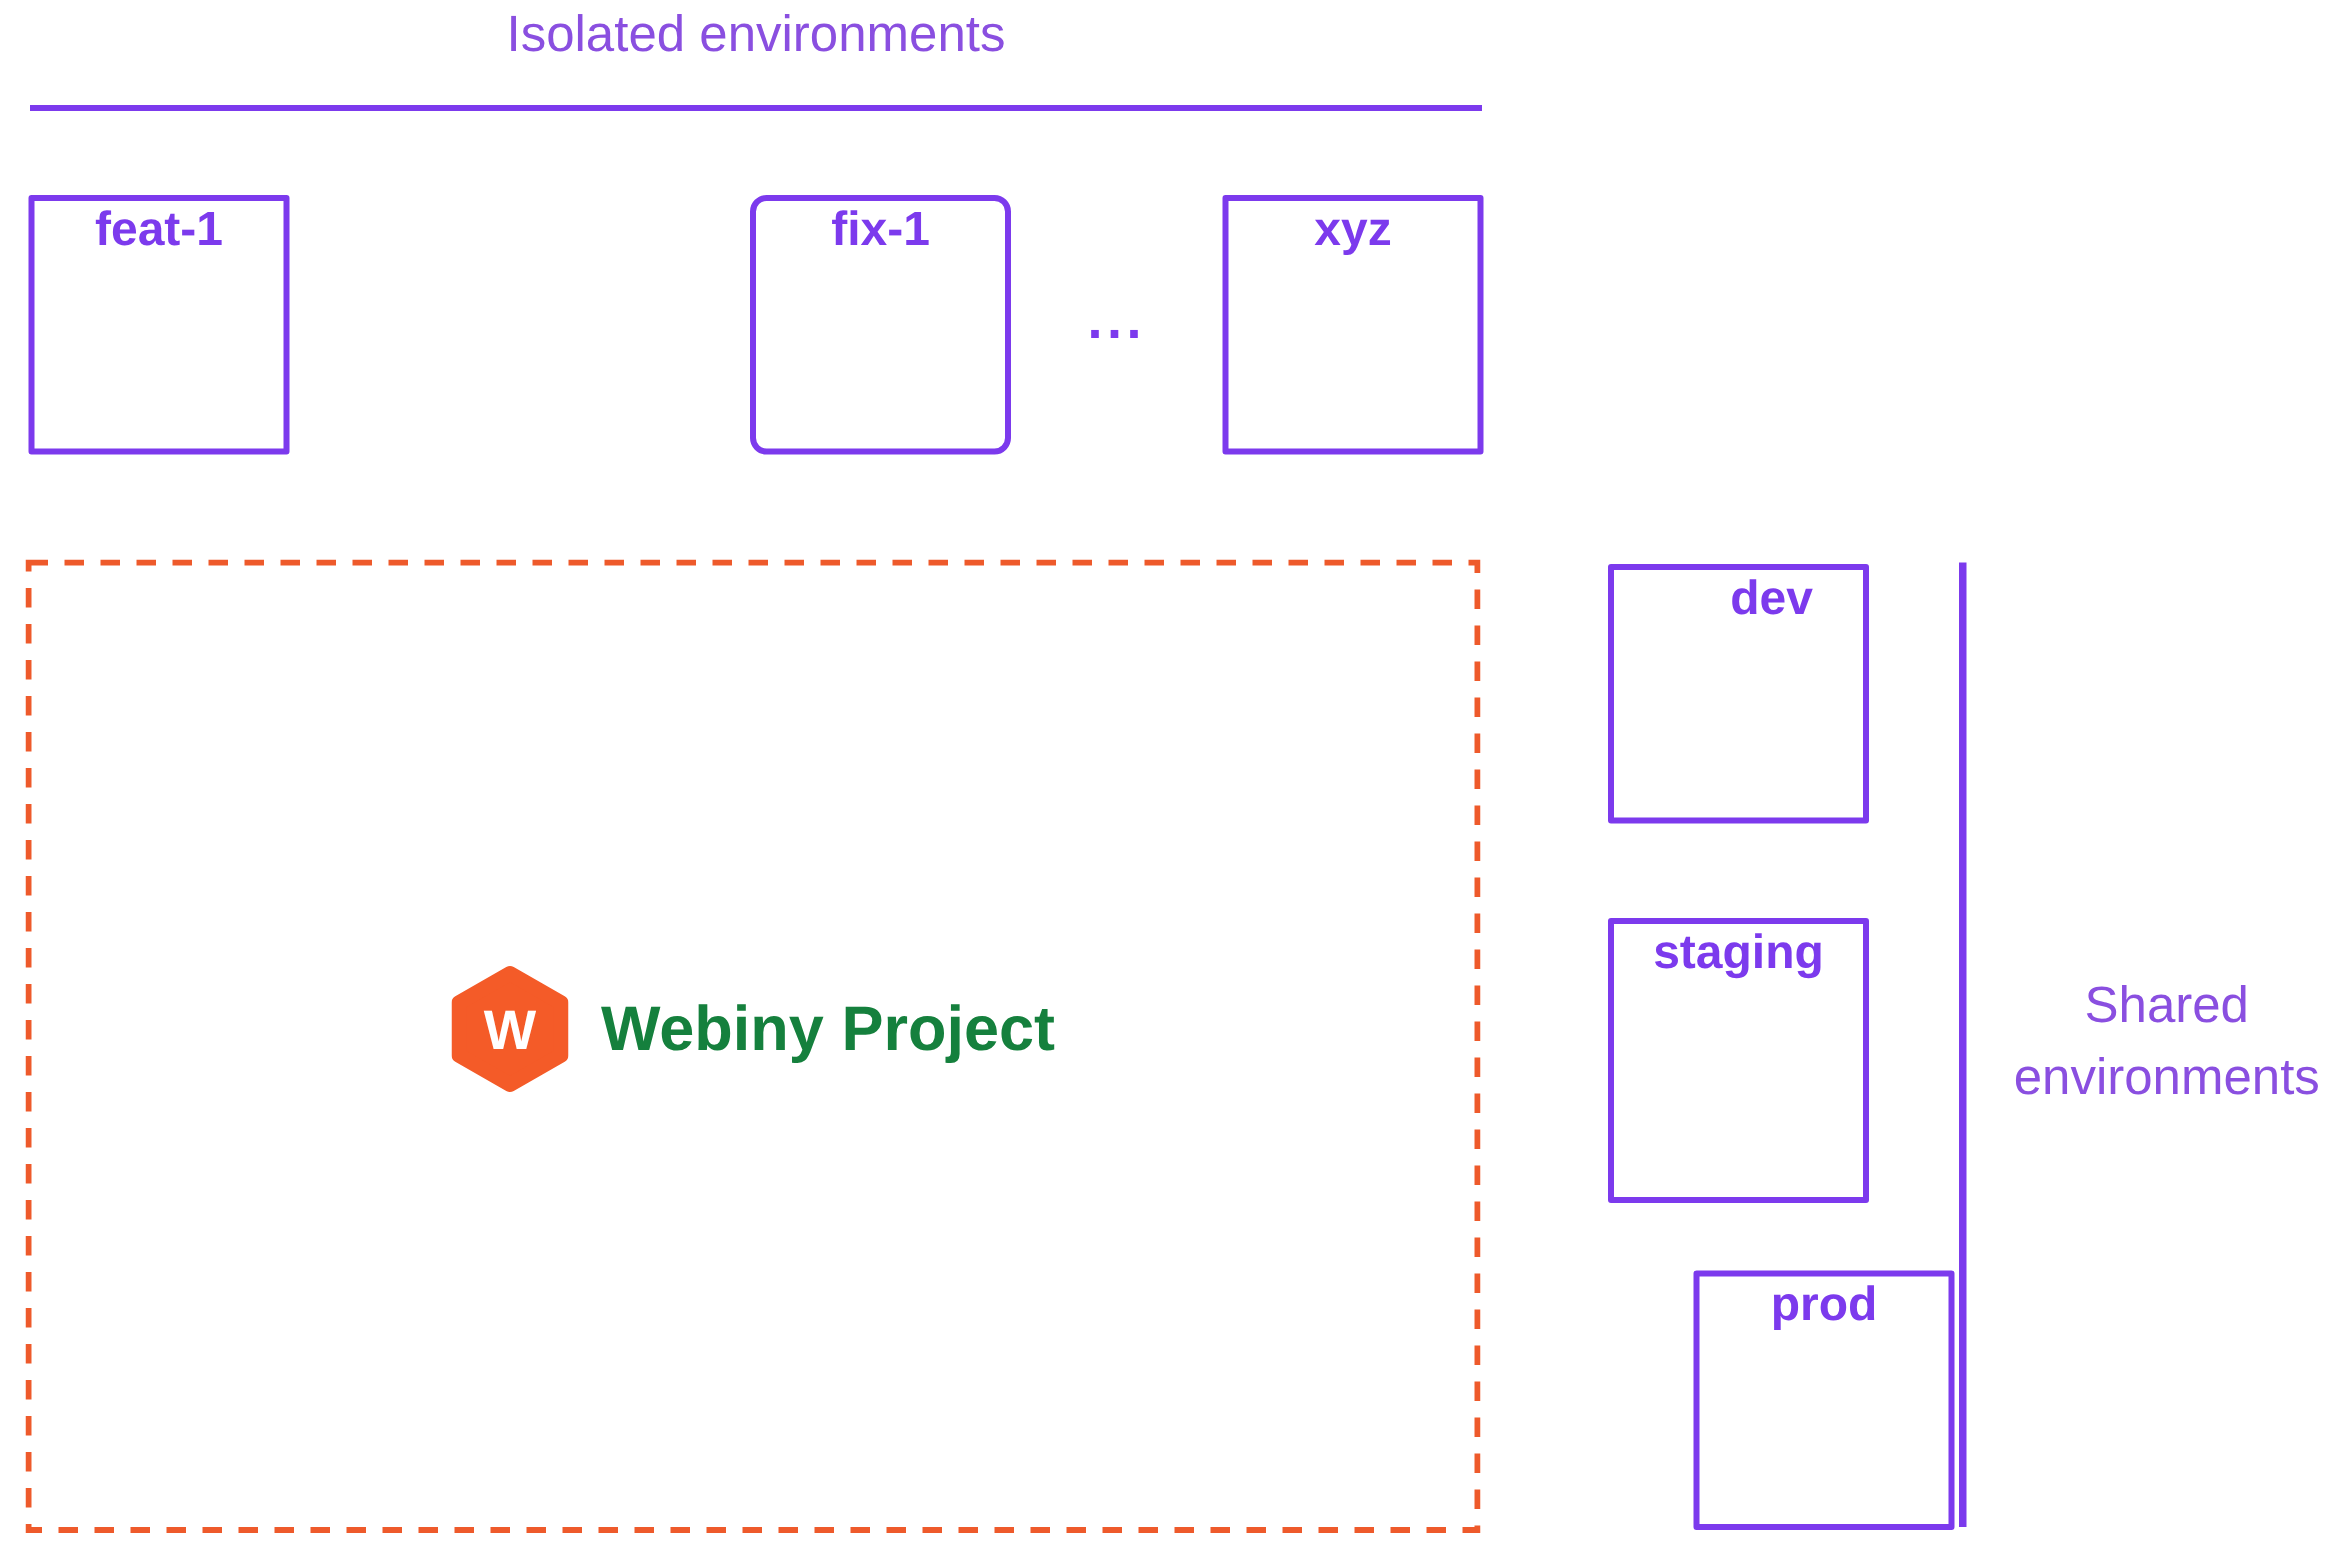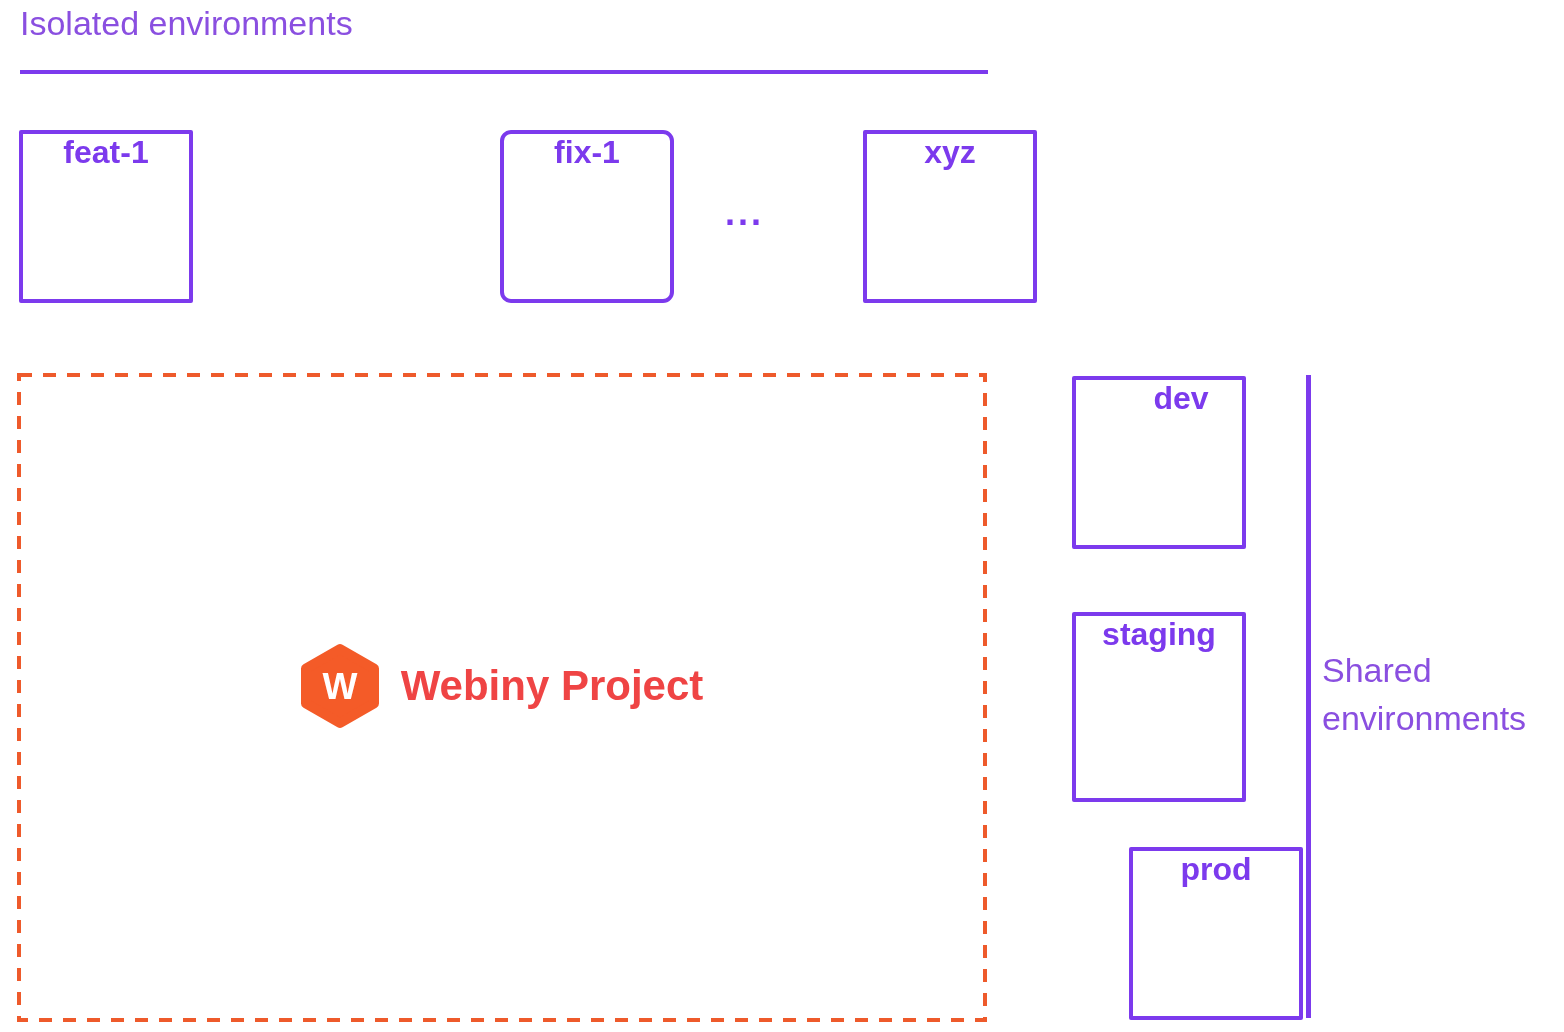--- a/index.html
+++ b/index.html
@@ -15,20 +15,21 @@
     background: #ffffff;
     overflow: hidden;
   }
 
   
   .section-title {
     position: absolute;
     color: #8A4FE0;
     font-size: 34px;
     font-weight: 400;
+    text-align: center;
   }
   .isolated-title {
     left: 20px;
     top: 4px;
     width: 968px;
   }
   .shared-title {
     left: 1322px;
     top: 646px;
     width: 245px;
@@ -66,21 +67,21 @@
     justify-content: center;
   }
   .env-box .env-label {
     color: #7C3AED;
     font-size: 32px;
     font-weight: 700;
   }
   .box-feat-1 { left: 19px;  top: 130px; }
   .box-feat-2 { left: 259px; top: 130px; }
   .box-fix-1  { left: 500px; top: 130px; border-radius: 11px; }
-  .box-xyz    { left: 815px; top: 130px; margin-left: 48px; }
+  .box-xyz    { left: 815px; top: 130px; }
   .box-dev     { left: 1072px; top: 376px; padding-left: 44px; }
   .box-staging { left: 1072px; top: 612px; height: 190px; }
   .box-prod    { left: 1129px; top: 847px; }
 
   .dots {
     position: absolute;
     left: 674px;
     top: 192px;
     width: 141px;
     text-align: center;
@@ -102,21 +103,21 @@
     top: 375px;
     width: 966px;
     height: 643px;
     display: flex;
     align-items: center;
     justify-content: center;
     gap: 22px;
     transform: translateY(-11px);
   }
   .project-name {
-    color: #ef4444;
+    color: #15803d;
     font-size: 42px;
     font-weight: 700;
   }
 </style>
 </head>
 <body>
 
 <div class="canvas">
 
   <div class="section-title isolated-title">Isolated environments</div>

